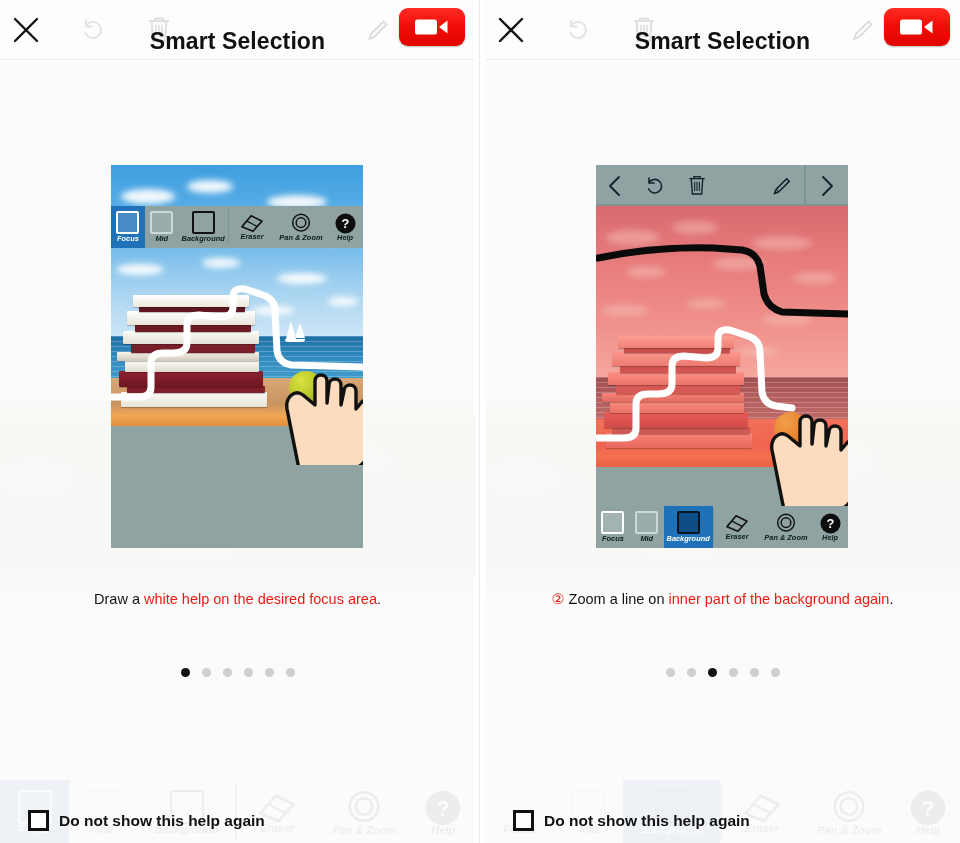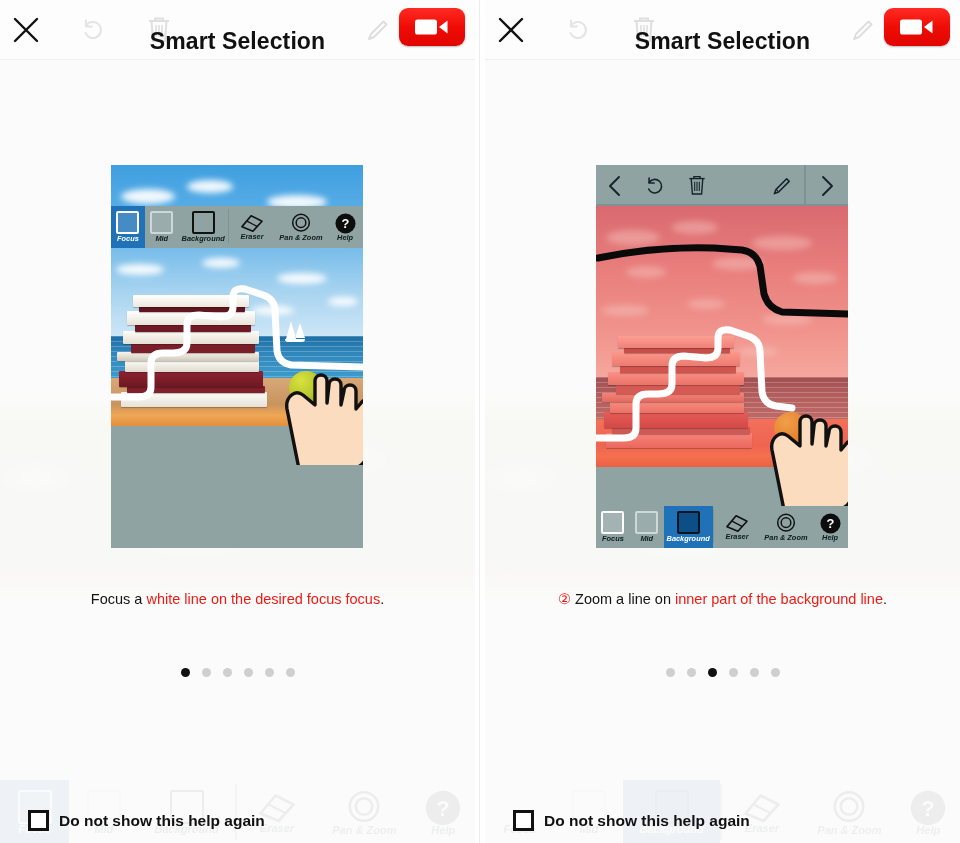--- a/index.html
+++ b/index.html
@@ -316,21 +316,21 @@
                 <circle cx="11" cy="11" r="10.5" fill="#0d0d0d"></circle>
                 <text x="11" y="16" font-size="13.5" font-weight="bold" fill="#fff" text-anchor="middle" font-family="Liberation Sans, sans-serif">?</text>
               </svg>
           </div>
           <div class="tool-lbl">Help</div>
         </div>
       </div>
     </div>
 
     <div class="caption one">
-      <span>Focus a </span><span class="hl">white line on the desired focus focus</span><span>.</span>
+      <span>Draw a </span><span class="hl">white help on the desired focus area</span><span>.</span>
     </div>
 
     <div class="dots one">
       <div class="dot active"></div>
       <div class="dot"></div>
       <div class="dot"></div>
       <div class="dot"></div>
       <div class="dot"></div>
       <div class="dot"></div>
     </div>
@@ -569,21 +569,21 @@
                 <text x="11" y="16" font-size="13.5" font-weight="bold" fill="#fff" text-anchor="middle" font-family="Liberation Sans, sans-serif">?</text>
               </svg>
           </div>
           <div class="tool-lbl">Help</div>
         </div>
       </div>
     </div>
 
     <div class="caption two">
       <div>
-        <span class="circnum">②</span><span> Zoom a line on </span><span class="hl">inner part of the background line</span><span>.</span>
+        <span class="circnum">②</span><span> Zoom a line on </span><span class="hl">inner part of the background again</span><span>.</span>
       </div>
     </div>
 
     <div class="dots two">
       <div class="dot"></div>
       <div class="dot"></div>
       <div class="dot active"></div>
       <div class="dot"></div>
       <div class="dot"></div>
       <div class="dot"></div>

